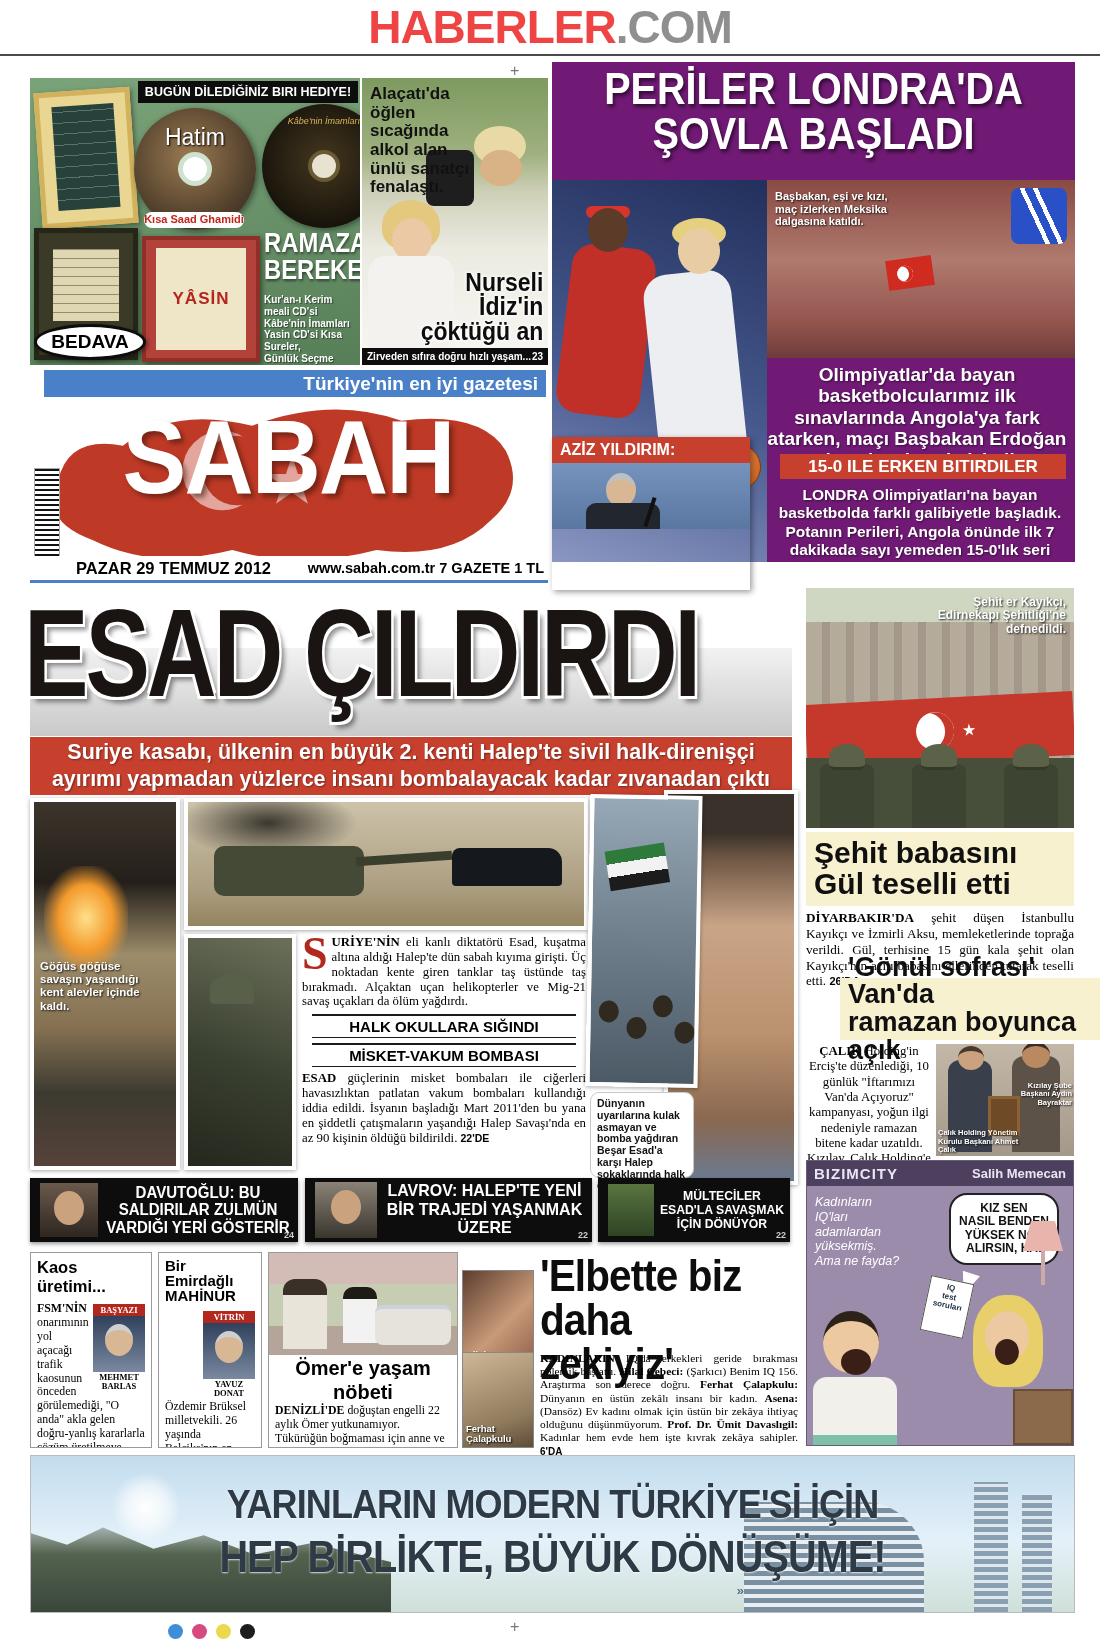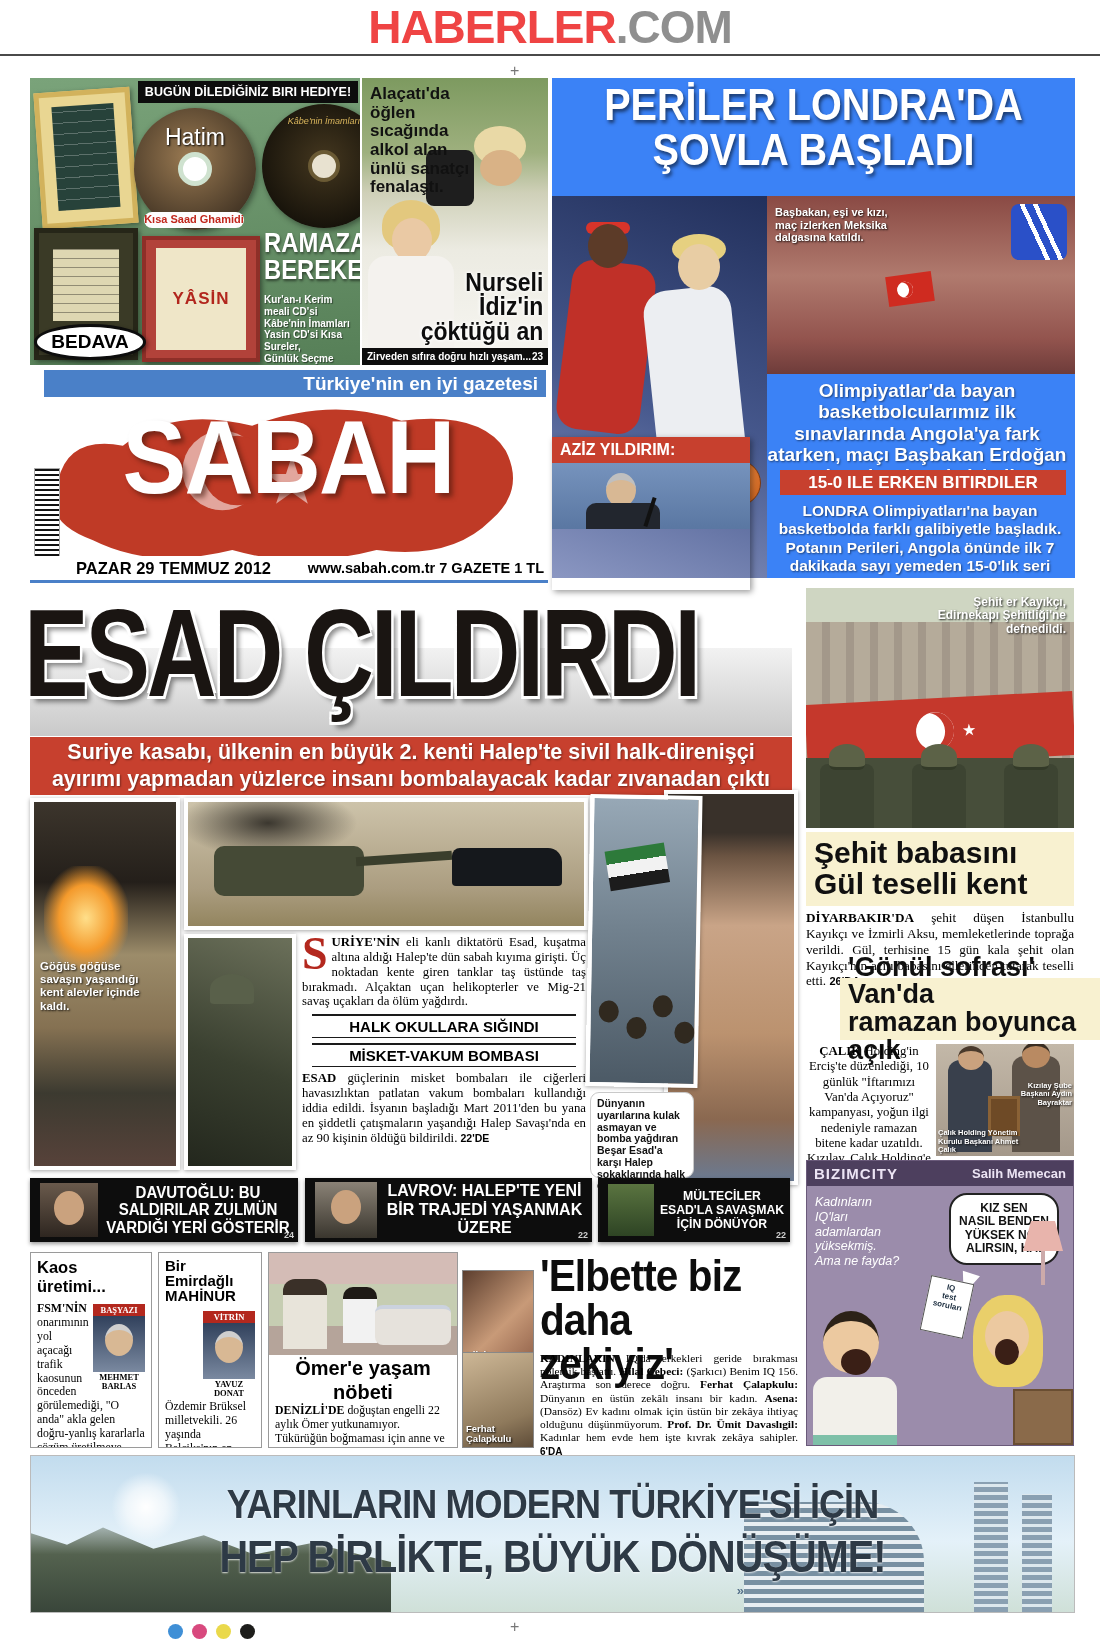--- a/index.html
+++ b/index.html
@@ -40,21 +40,21 @@
 #nurseli .cap{position:absolute;left:8px;top:7px;width:118px;font-weight:bold;font-size:17px;line-height:1.1;color:#111}
 .nur-hair{position:absolute;left:20px;top:122px;width:58px;height:50px;border-radius:50% 50% 40% 40%;background:#e3c87e}
 .nur-face{position:absolute;left:30px;top:140px;width:40px;height:44px;border-radius:50%;background:#eac9a4}
 .nur-top{position:absolute;left:6px;top:178px;width:86px;height:110px;border-radius:18px;background:#f4f2ee}
 .nur-man-hair{position:absolute;right:22px;top:48px;width:52px;height:40px;border-radius:50%;background:#e9d9a6}
 .nur-man-face{position:absolute;right:26px;top:72px;width:42px;height:36px;border-radius:50%;background:#d9b286}
 .nur-bag{position:absolute;left:64px;top:72px;width:48px;height:56px;border-radius:8px;background:#1e1e1e}
 #nurseli .title{position:absolute;right:5px;bottom:22px;text-align:right;font-weight:bold;font-size:25px;line-height:.98;color:#0d0d0d;transform:scaleX(.92);transform-origin:right;text-shadow:0 0 4px #fff,0 0 4px #fff}
 #nurseli .foot{position:absolute;left:0;bottom:0;width:100%;height:17px;background:#0d0d0d;color:#fff;font-weight:bold;font-size:10px;display:flex;align-items:center;justify-content:space-between;padding:0 5px}
 
-#periler{left:552px;top:78px;width:523px;height:500px;background:#3b82f6;overflow:hidden}
+#periler{left:552px;top:62px;width:523px;height:500px;background:#701a75;overflow:hidden}
 #periler .hl{position:absolute;left:0;top:4px;width:100%;text-align:center;color:#fff;font-weight:900;font-size:45px;line-height:1.0;transform:scaleX(.88);text-shadow:2px 3px 4px rgba(0,0,0,.55)}
 #players{position:absolute;left:0;top:118px;width:215px;height:382px;background:linear-gradient(200deg,#22305c,#47598e 55%,#8b97c2)}
 .pl-red{position:absolute;left:12px;top:66px;width:84px;height:170px;border-radius:22px;background:#c03028;transform:rotate(7deg)}
 .pl-red-head{position:absolute;left:36px;top:28px;width:40px;height:44px;border-radius:50%;background:#5c3b28}
 .pl-band{position:absolute;left:34px;top:26px;width:44px;height:12px;border-radius:6px;background:#d8342a}
 .pl-white{position:absolute;left:100px;top:92px;width:88px;height:210px;border-radius:24px;background:#eceef2;transform:rotate(-6deg)}
 .pl-wh-head{position:absolute;left:126px;top:48px;width:42px;height:46px;border-radius:50%;background:#e8cda4}
 .pl-wh-hair{position:absolute;left:120px;top:38px;width:54px;height:30px;border-radius:50%;background:#e6d080}
 .pl-ball{position:absolute;right:6px;bottom:72px;width:46px;height:46px;border-radius:50%;background:radial-gradient(circle at 35% 30%,#f2954a,#c55a18);border:1px solid #7c3a10}
 #erdogan{position:absolute;left:215px;top:118px;width:308px;height:178px;background:linear-gradient(180deg,#8a4a44,#b07a6e 45%,#93544e 80%,#6e3c3a);overflow:hidden}
@@ -357,21 +357,21 @@
     <div class="soldier" style="left:106px">
         <div class="helm"></div>
       </div>
     <div class="soldier" style="left:198px">
         <div class="helm"></div>
       </div>
     <div class="cap wshadow">Şehit er Kayıkçı, Edirnekapı Şehitliği'ne defnedildi.</div>
   </div>
   <div id="sehit-title" class="abs ycard">
     <div>Şehit babasını</div>
-    <div>Gül teselli kent</div>
+    <div>Gül teselli etti</div>
   </div>
   <div id="sehit-body" class="abs"><span class="b">DİYARBAKIR'DA</span><span> şehit düşen İstanbullu Kayıkçı ve İzmirli Aksu, memleketlerinde toprağa verildi. Gül, terhisine 15 gün kala şehit olan Kayıkçı'nın acılı babasını ellerinden tutarak teselli etti. </span><span class="b" style="font-family:'Liberation Sans',sans-serif;font-size:11px">26'DA</span></div>
   <div id="gonul-title" class="abs ycard">
     <div>'Gönül sofrası' Van'da</div>
     <div>ramazan boyunca açık</div>
   </div>
   <div id="gonul-body" class="abs"><span class="b">ÇALIK</span><span> Holding'in Erciş'te düzenlediği, 10 günlük "İftarımızı Van'da Açıyoruz" kampanyası, yoğun ilgi nedeniyle ramazan bitene kadar uzatıldı. Kızılay, Çalık Holding'e katkılarından ötürü plaket verdi. </span><span class="b" style="font-family:'Liberation Sans',sans-serif;font-size:10.5px">25'TE</span></div>
   <div id="gonul-photo" class="abs">
     <div class="m1"></div>
       <div class="m1h"></div>

